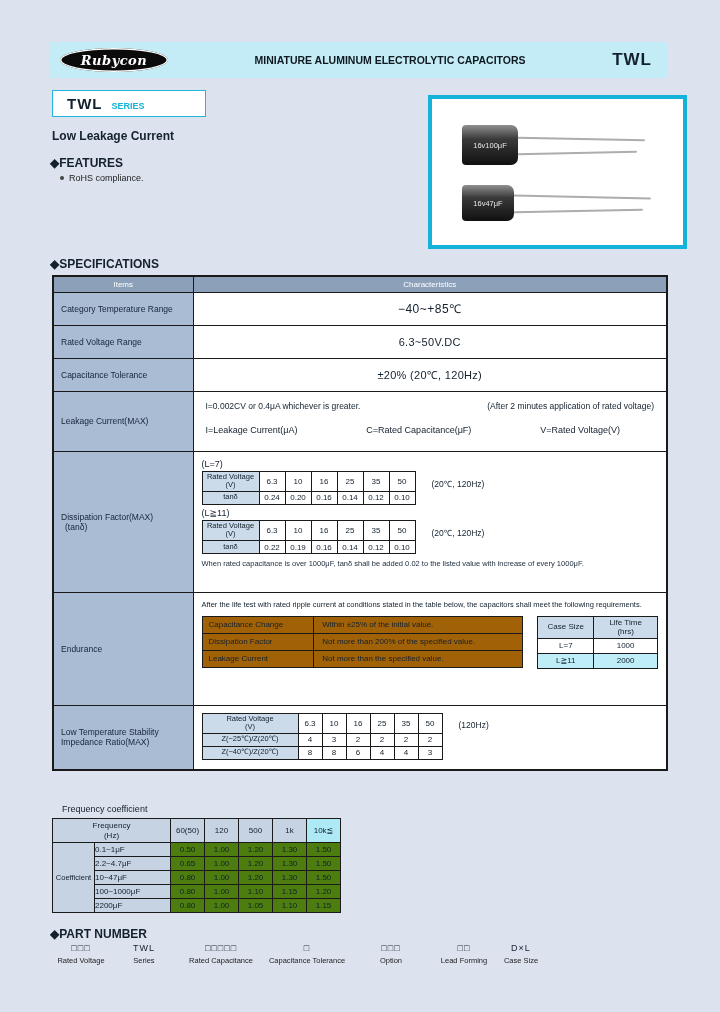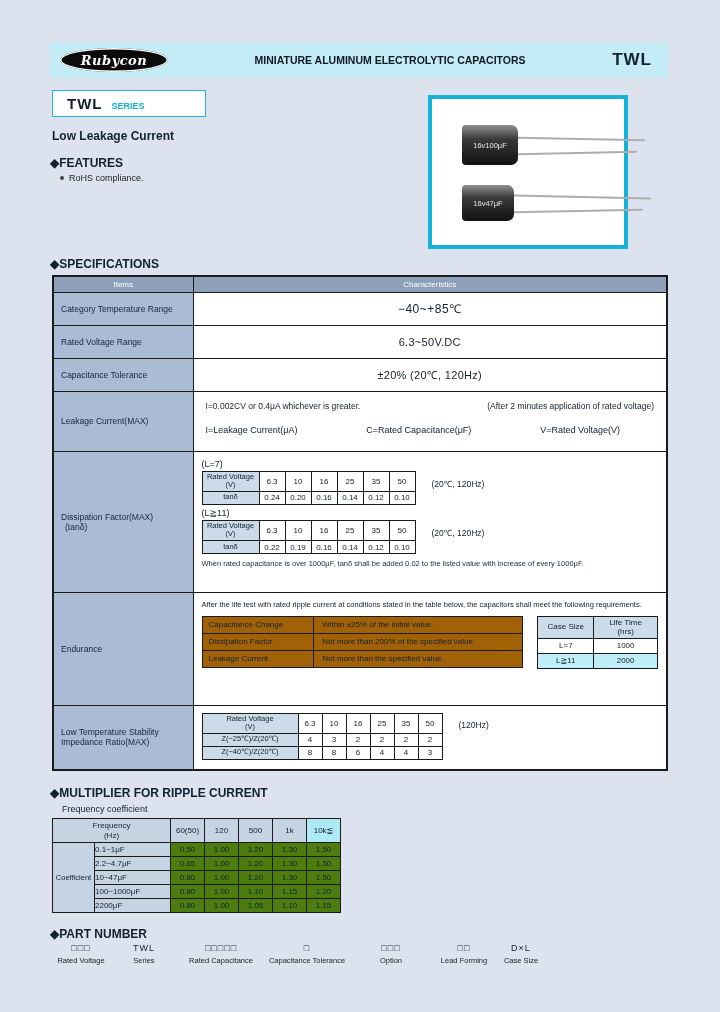--- a/index.html
+++ b/index.html
@@ -19,21 +19,21 @@
   .series-box { position:absolute; left:52px; top:90px; width:154px; height:27px; background:#fff; border:1px solid #25b5d8; display:flex; align-items:baseline; gap:9px; padding:5px 0 0 14px; }
   .series-name { font-size:15px; font-weight:bold; letter-spacing:1px; line-height:1; }
   .series-suffix { font-size:9px; font-weight:bold; color:#12b2d7; }
 
   .tagline { position:absolute; left:52px; top:129px; font-size:12px; font-weight:bold; }
   .features-heading { position:absolute; left:50px; top:156px; font-size:12px; font-weight:bold; }
   .feature-item { position:absolute; left:60px; top:173px; font-size:9px; display:flex; align-items:center; gap:5px; color:#222; }
   .dot { width:4px; height:4px; border-radius:50%; background:#444; flex:0 0 auto; }
 
   
-  .cap-box { position:absolute; left:428px; top:95px; width:200px; height:154px; background:#fff; border:4px solid #14b2d8; }
+  .cap-box { position:absolute; left:428px; top:95px; width:259px; height:154px; background:#fff; border:4px solid #14b2d8; }
   .cap { position:absolute; height:44px; }
   .cap-1 { left:30px; top:26px; width:195px; }
   .cap-2 { left:30px; top:86px; width:195px; }
   .cap-body { position:absolute; left:0; top:0; border-radius:4px 7px 7px 4px; background:linear-gradient(180deg,#909090 0%,#3a3a3a 35%,#101010 100%); display:flex; align-items:center; justify-content:center; }
   .cap-1 .cap-body { width:56px; height:40px; }
   .cap-2 .cap-body { width:52px; height:36px; }
   .cap-label { color:#e8e8e8; font-size:7.5px; white-space:nowrap; }
   .lead { position:absolute; height:2px; background:#adadad; border-radius:1px; }
   .cap-1 .lead-a { left:55px; top:13px; width:128px; transform:rotate(1.2deg); }
   .cap-1 .lead-b { left:55px; top:27px; width:120px; transform:rotate(-1.2deg); }
@@ -337,21 +337,20 @@
                 </tr>
               </tbody>
             </table>
             <span class="cond">(120Hz)</span>
           </div>
         </td>
       </tr>
     </tbody>
   </table>
 
-  <div class="mult-heading">◆MULTIPLIER FOR RIPPLE CURRENT</div>
   <div class="mult-sub">Frequency coefficient</div>
 
   <table class="freq-table">
     <tbody>
       <tr>
         <td class="fh fh-freq" colspan="2">Frequency
 (Hz)</td>
         <td class="fh">60(50)</td>
         <td class="fh">120</td>
         <td class="fh">500</td>

